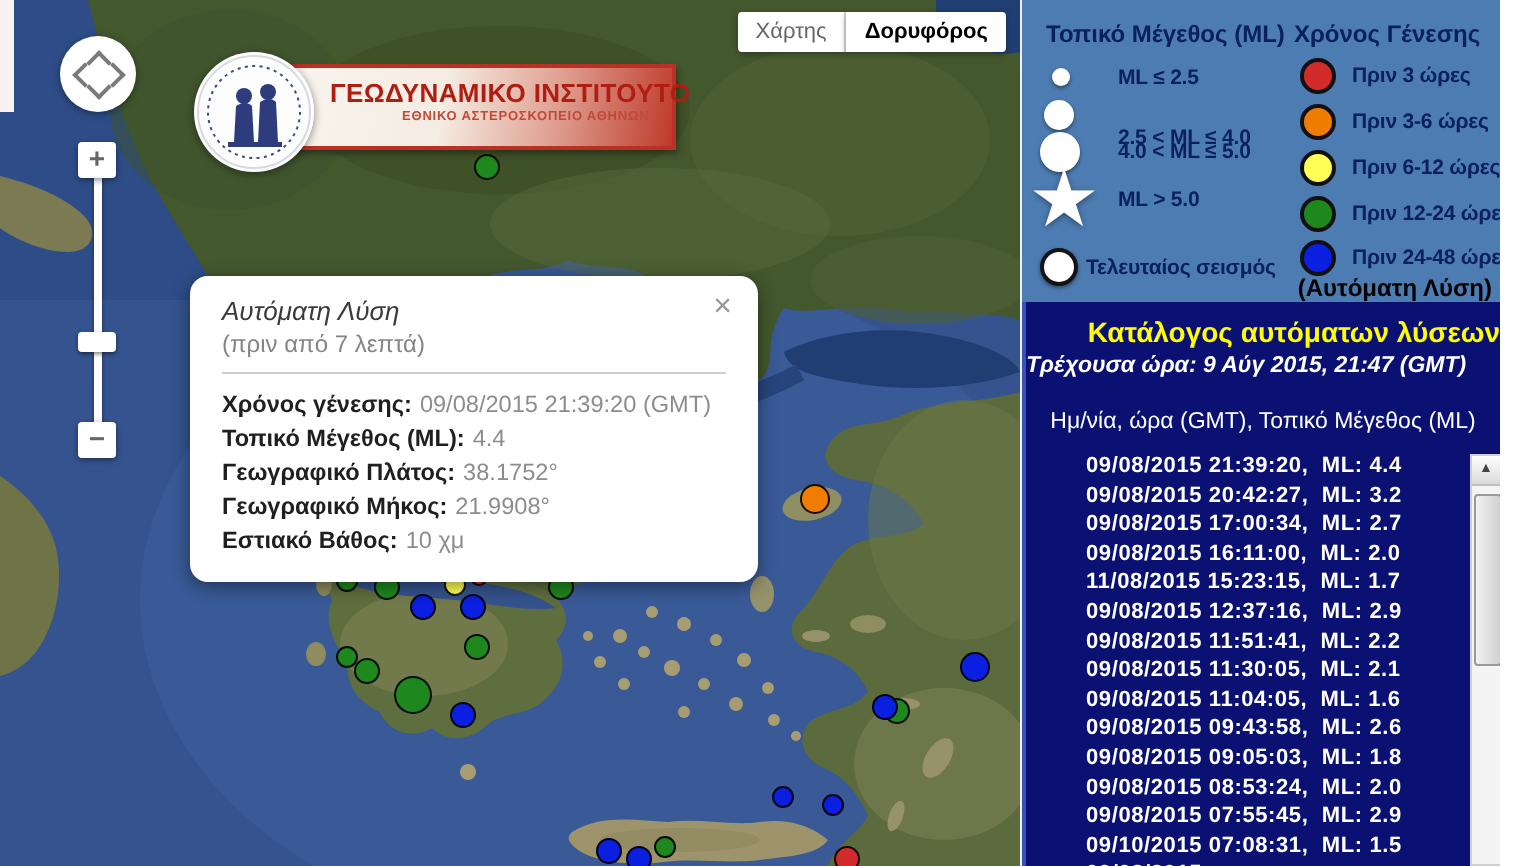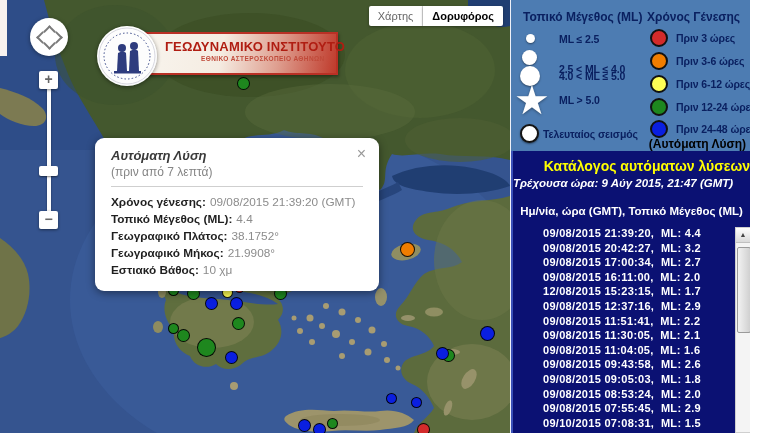--- a/index.html
+++ b/index.html
@@ -40,21 +40,21 @@
     box-shadow:1px 2px 3px rgba(0,0,0,.35);}
   .banner-title{margin:5px 0 0 26px;font-size:13px;font-weight:bold;color:#b01d12;white-space:nowrap;letter-spacing:.2px;}
   .banner-sub{margin:1px 0 0 62px;font-size:6.5px;font-weight:bold;color:#c04a3a;letter-spacing:.4px;white-space:nowrap;}
   .seal{position:absolute;left:0;top:2px;width:60px;height:60px;border-radius:50%;
         background:radial-gradient(circle at 45% 40%,#ffffff 60%,#eceef4);box-shadow:0 1px 4px rgba(0,0,0,.45);z-index:2;}
   
   .marker{position:absolute;border-radius:50%;border:1px solid rgba(0,0,0,.9);box-sizing:border-box;z-index:4;cursor:pointer;}
   
   .popup{position:absolute;left:95px;top:138px;width:284px;min-height:131px;background:#fff;border-radius:9px;
          padding:10px 16px 12px;box-sizing:border-box;box-shadow:0 2px 9px rgba(0,0,0,.45);z-index:10;}
-  .popup-title{font-size:13px;font-weight:bold;font-style:italic;color:#3a3a3a;}
+  .popup-title{font-size:13px;font-weight:normal;font-style:italic;color:#3a3a3a;}
   .popup-sub{font-size:12px;color:#858585;margin-top:2px;}
   .popup hr{border:none;border-top:1px solid #cfcfcf;margin:7px 0 7px;}
   .p-row{font-size:11.8px;line-height:17px;white-space:nowrap;}
   .f-label{font-weight:bold;color:#1f1f1f;margin-right:4px;}
   .f-value{color:#8c8c8c;}
   .popup-close{position:absolute;right:13px;top:8px;font-size:16px;color:#999;cursor:pointer;line-height:16px;}
   .popup-tail{position:absolute;left:225px;top:268px;width:0;height:0;border-left:12px solid transparent;
               border-right:12px solid transparent;border-top:18px solid #fff;z-index:9;
               filter:drop-shadow(0 2px 2px rgba(0,0,0,.3));}
   
@@ -76,21 +76,21 @@
   .time-dot{position:absolute;left:139px;width:18px;height:18px;border-radius:50%;border:2px solid #111;box-sizing:border-box;}
   .td1{top:29px;} .td2{top:52px;} .td3{top:75px;} .td4{top:98px;} .td5{top:120px;}
   .tl1{left:165px;top:32px;} .tl2{left:165px;top:55px;} .tl3{left:165px;top:78px;}
   .tl4{left:165px;top:101px;} .tl5{left:165px;top:123px;}
   .leg-foot{position:absolute;right:4px;top:137px;font-size:12px;font-weight:bold;color:#000000;white-space:nowrap;}
   
   .catalog{position:absolute;left:0;top:151px;width:100%;height:282px;background:#0b1173;
            border-left:2px solid #3a50b8;box-sizing:border-box;overflow:hidden;}
   .cat-title{margin-top:7px;text-align:right;font-size:14px;font-weight:bold;color:#ffff00;white-space:nowrap;}
   .cat-time{margin-top:3px;font-size:11.5px;font-style:italic;font-weight:bold;color:#ffffff;white-space:nowrap;}
-  .cat-header{margin-top:16px;text-align:center;font-size:11.5px;color:#ffffff;white-space:nowrap;font-weight:bold;}
+  .cat-header{margin-top:16px;text-align:center;font-size:11.5px;color:#ffffff;white-space:nowrap;}
   .cat-rows{position:absolute;left:30px;top:75px;}
   .catalog-row{font-size:11px;font-weight:bold;color:#ffffff;line-height:14.6px;white-space:pre;letter-spacing:.3px;cursor:pointer;}
   
   .sb{position:absolute;left:222px;top:76px;width:16px;height:206px;background:#f4f4f4;
       border:1px solid #cfcfcf;box-sizing:border-box;}
   .sb-up{height:14px;background:linear-gradient(#fefefe,#dadada);border-bottom:1px solid #c0c0c0;
          text-align:center;font-size:7px;line-height:14px;color:#444;cursor:pointer;}
   .sb-thumb{position:absolute;left:1px;top:19px;width:12px;height:84px;background:linear-gradient(90deg,#f2f2f2,#d0d0d0);
             border:1px solid #9a9a9a;border-radius:2px;cursor:pointer;}
 </style>
@@ -299,21 +299,21 @@
 
     <div class="catalog">
       <div class="cat-title">Κατάλογος αυτόματων λύσεων</div>
       <div class="cat-time">Τρέχουσα ώρα: 9 Αύγ 2015, 21:47 (GMT)</div>
       <div class="cat-header">Ημ/νία, ώρα (GMT), Τοπικό Μέγεθος (ML)</div>
       <div class="cat-rows" id="catalog-rows">
           <div class="catalog-row">09/08/2015 21:39:20,  ML: 4.4</div>
           <div class="catalog-row">09/08/2015 20:42:27,  ML: 3.2</div>
           <div class="catalog-row">09/08/2015 17:00:34,  ML: 2.7</div>
           <div class="catalog-row">09/08/2015 16:11:00,  ML: 2.0</div>
-          <div class="catalog-row">12/08/2015 15:23:15,  ML: 1.7</div>
+          <div class="catalog-row">11/08/2015 15:23:15,  ML: 1.7</div>
           <div class="catalog-row">09/08/2015 12:37:16,  ML: 2.9</div>
           <div class="catalog-row">09/08/2015 11:51:41,  ML: 2.2</div>
           <div class="catalog-row">09/08/2015 11:30:05,  ML: 2.1</div>
           <div class="catalog-row">09/08/2015 11:04:05,  ML: 1.6</div>
           <div class="catalog-row">09/08/2015 09:43:58,  ML: 2.6</div>
           <div class="catalog-row">09/08/2015 09:05:03,  ML: 1.8</div>
           <div class="catalog-row">09/08/2015 08:53:24,  ML: 2.0</div>
           <div class="catalog-row">09/08/2015 07:55:45,  ML: 2.9</div>
           <div class="catalog-row">09/10/2015 07:08:31,  ML: 1.5</div>
           <div class="catalog-row">09/08/2015</div>

